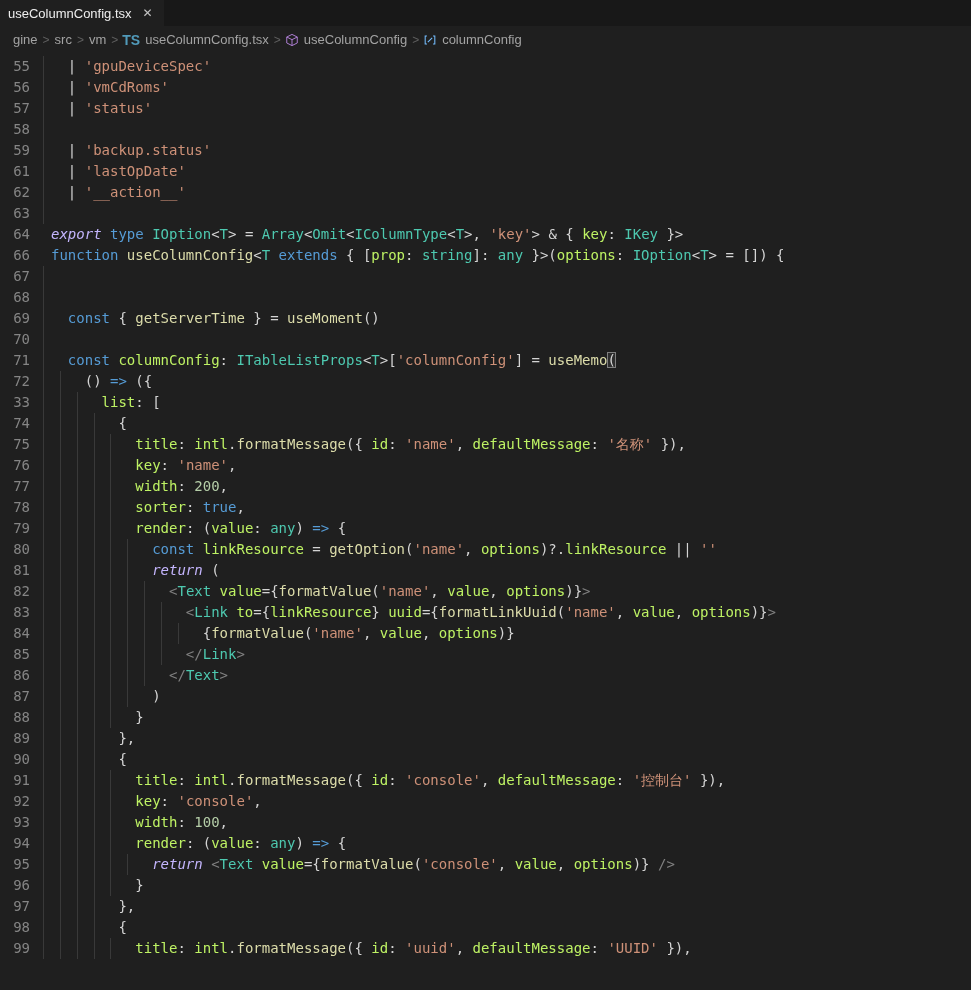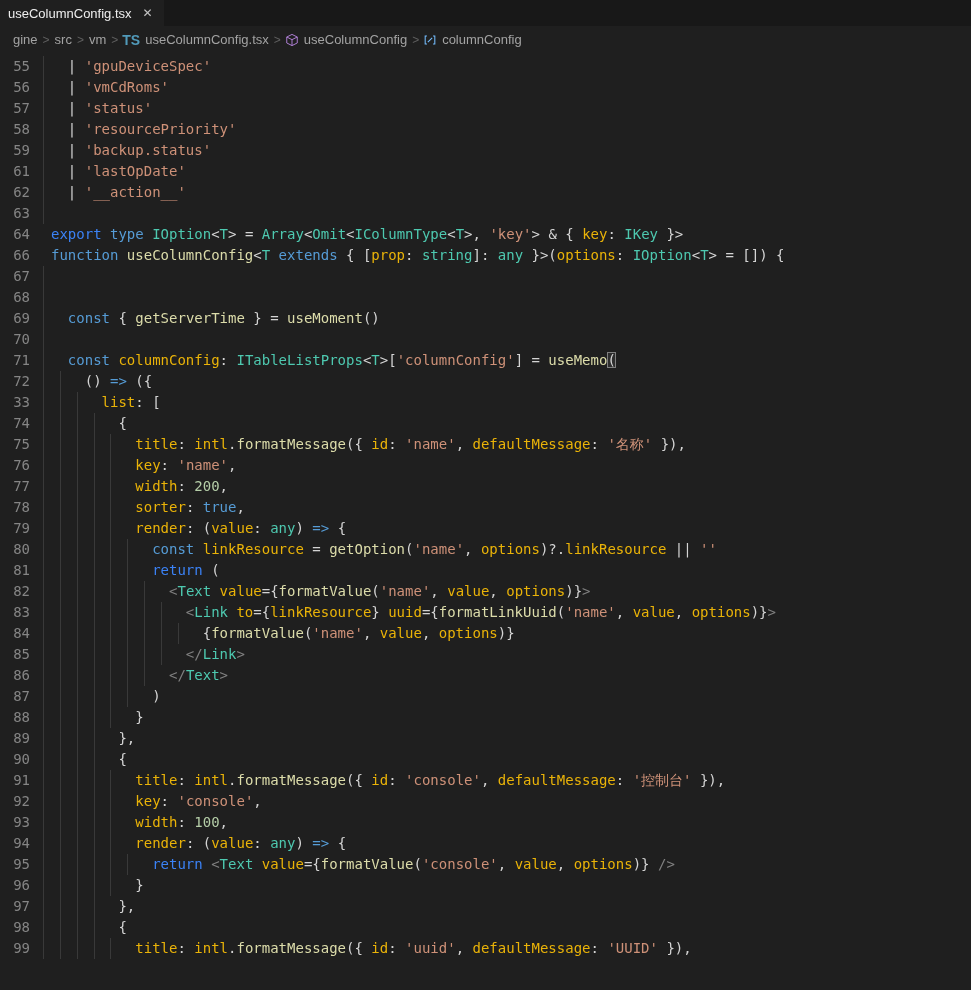--- a/index.html
+++ b/index.html
@@ -20,26 +20,26 @@
   .bc-svg { width:14px; height:14px; margin-right:4px; display:inline-block; vertical-align:-2px; }
 
   
   .editor { position:relative; background:#1f1f1f; padding-top:4px; font-family:"DejaVu Sans Mono", monospace; font-size:14px; line-height:21px; }
   .code-line { position:relative; height:21px; padding-left:43px; white-space:pre; }
   .ln { position:absolute; left:0; top:0; width:30px; text-align:right; color:#858585; }
   .guide { position:absolute; top:0; height:21px; width:1px; background:#393939; }
   .code-text { position:absolute; left:51px; top:0; white-space:pre; color:#d4d4d4; }
 
   .tok-kw  { color:#569cd6; }
-  .tok-ctl { color:#3b82f6; }
+  .tok-ctl { color:#c4b5fd;font-style:italic; }
   .tok-typ { color:#4ec9b0; }
   .tok-str { color:#ce9178; }
   .tok-num { color:#b5cea8; }
   .tok-fn  { color:#dcdcaa; }
-  .tok-var { color:#eab308; }
+  .tok-var { color:#bef264; }
   .tok-pun { color:#d4d4d4; }
   .tok-br  { color:#808080; }
   .tok-bm  { color:#d4d4d4; outline:1px solid #7f7f7f; outline-offset:-1px; background:rgba(128,128,128,.15); }
 </style>
 </head>
 <body>
 
 <div class="window">
 
   <div class="tabbar">
@@ -67,21 +67,21 @@
     <svg class="bc-svg" viewBox="0 0 16 16">
       <path fill="none" stroke="#75beff" stroke-width="1.2" d="M4.5 3.5 H2.5 V12.5 H4.5 M11.5 3.5 H13.5 V12.5 H11.5 M5.5 10.5 L10.5 5.5"></path>
     </svg>
     <span class="crumb">columnConfig</span>
   </div>
 
   <div class="editor" id="editor">
       <div class="code-line"><span class="ln">55</span><span class="guide" style="left: calc(0ch + 43px);"></span><span class="code-text"><span class="tok-pun">  | </span><span class="tok-str">'gpuDeviceSpec'</span></span></div>
       <div class="code-line"><span class="ln">56</span><span class="guide" style="left: calc(0ch + 43px);"></span><span class="code-text"><span class="tok-pun">  | </span><span class="tok-str">'vmCdRoms'</span></span></div>
       <div class="code-line"><span class="ln">57</span><span class="guide" style="left: calc(0ch + 43px);"></span><span class="code-text"><span class="tok-pun">  | </span><span class="tok-str">'status'</span></span></div>
-      <div class="code-line"><span class="ln">58</span><span class="guide" style="left: calc(0ch + 43px);"></span><span class="code-text"><span class="tok-pun">  | </span><span class="tok-str">'resourcePriority'</span></span></div>
+      <div class="code-line"><span class="ln">58</span><span class="guide" style="left: calc(0ch + 43px);"></span></div>
       <div class="code-line"><span class="ln">59</span><span class="guide" style="left: calc(0ch + 43px);"></span><span class="code-text"><span class="tok-pun">  | </span><span class="tok-str">'backup.status'</span></span></div>
       <div class="code-line"><span class="ln">61</span><span class="guide" style="left: calc(0ch + 43px);"></span><span class="code-text"><span class="tok-pun">  | </span><span class="tok-str">'lastOpDate'</span></span></div>
       <div class="code-line"><span class="ln">62</span><span class="guide" style="left: calc(0ch + 43px);"></span><span class="code-text"><span class="tok-pun">  | </span><span class="tok-str">'__action__'</span></span></div>
       <div class="code-line"><span class="ln">63</span><span class="guide" style="left: calc(0ch + 43px);"></span><span class="code-text"></span></div>
       <div class="code-line"><span class="ln">64</span><span class="code-text"><span class="tok-ctl">export</span><span class="tok-kw"> type</span><span class="tok-typ"> IOption</span><span class="tok-pun">&lt;</span><span class="tok-typ">T</span><span class="tok-pun">&gt; = </span><span class="tok-typ">Array</span><span class="tok-pun">&lt;</span><span class="tok-typ">Omit</span><span class="tok-pun">&lt;</span><span class="tok-typ">IColumnType</span><span class="tok-pun">&lt;</span><span class="tok-typ">T</span><span class="tok-pun">&gt;, </span><span class="tok-str">'key'</span><span class="tok-pun">&gt; &amp; { </span><span class="tok-var">key</span><span class="tok-pun">: </span><span class="tok-typ">IKey</span><span class="tok-pun"> }&gt;</span></span></div>
       <div class="code-line"><span class="ln">66</span><span class="code-text"><span class="tok-kw">function</span><span class="tok-fn"> useColumnConfig</span><span class="tok-pun">&lt;</span><span class="tok-typ">T</span><span class="tok-kw"> extends</span><span class="tok-pun"> { [</span><span class="tok-var">prop</span><span class="tok-pun">: </span><span class="tok-typ">string</span><span class="tok-pun">]: </span><span class="tok-typ">any</span><span class="tok-pun"> }&gt;(</span><span class="tok-var">options</span><span class="tok-pun">: </span><span class="tok-typ">IOption</span><span class="tok-pun">&lt;</span><span class="tok-typ">T</span><span class="tok-pun">&gt; = []) {</span></span></div>
       <div class="code-line"><span class="ln">67</span><span class="guide" style="left: calc(0ch + 43px);"></span></div>
       <div class="code-line"><span class="ln">68</span><span class="guide" style="left: calc(0ch + 43px);"></span><span class="code-text"></span></div>
       <div class="code-line"><span class="ln">69</span><span class="guide" style="left: calc(0ch + 43px);"></span><span class="code-text"><span class="tok-pun">  </span><span class="tok-kw">const</span><span class="tok-pun"> { </span><span class="tok-fn">getServerTime</span><span class="tok-pun"> } = </span><span class="tok-fn">useMoment</span><span class="tok-pun">()</span></span></div>
       <div class="code-line"><span class="ln">70</span><span class="guide" style="left: calc(0ch + 43px);"></span><span class="code-text"></span></div>

